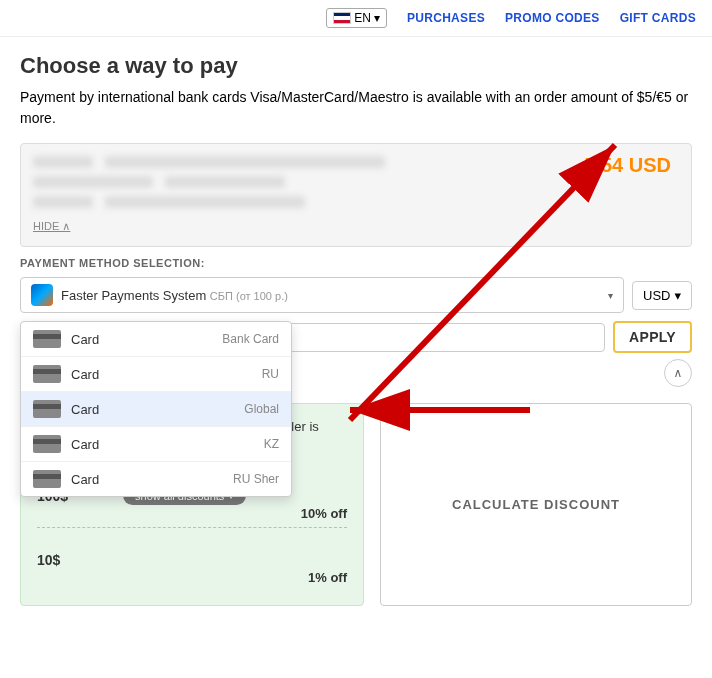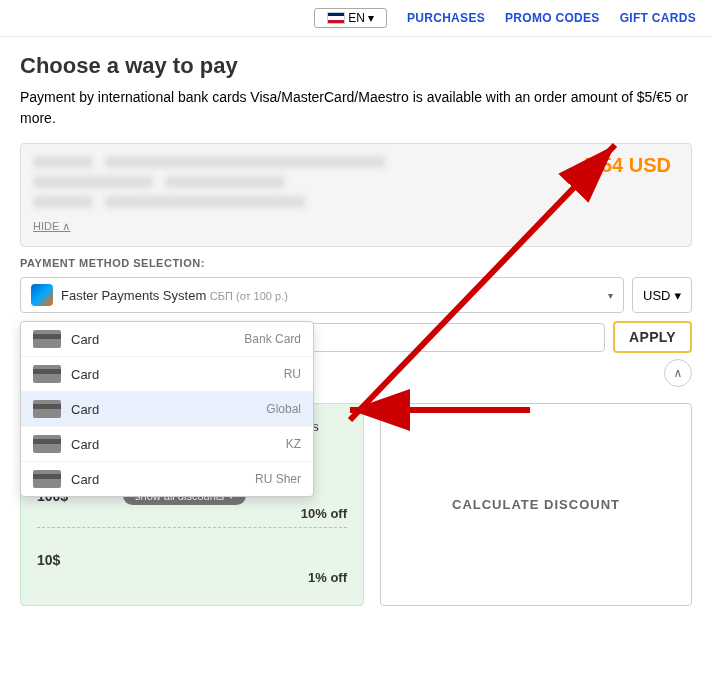--- a/index.html
+++ b/index.html
@@ -26,21 +26,21 @@
       color: #1d4ed8;
       text-decoration: none;
       font-weight: bold;
       letter-spacing: 0.3px;
     }
     .lang-btn {
       display: flex;
       align-items: center;
       gap: 3px;
       border: 1px solid #aaa;
-      padding: 2px 12px;
+      padding: 2px 6px;
       border-radius: 3px;
       font-size: 12px;
       cursor: pointer;
     }
     .flag-icon {
       width: 18px;
       height: 12px;
       background: linear-gradient(to bottom, #012169 33%, #fff 33%, #fff 66%, #c8102e 66%);
       border: 1px solid #ccc;
       position: relative;
@@ -113,20 +113,21 @@
       font-weight: bold;
       color: #666;
       letter-spacing: 0.5px;
       margin-bottom: 8px;
       margin-top: 10px;
     }
 
     .payment-row {
       display: flex;
       gap: 8px;
+      align-items: center;
       margin-bottom: 8px;
       position: relative;
     }
 
     .payment-selector {
       display: flex;
       align-items: center;
       border: 1px solid #ccc;
       border-radius: 4px;
       padding: 6px 10px;
@@ -166,21 +167,21 @@
       background: #fff;
       gap: 4px;
       font-size: 13px;
     }
 
     
     .dropdown-list {
       position: absolute;
       top: 44px;
       left: 0;
-      width: 294px;
+      width: 272px;
       background: #fff;
       border: 1px solid #ccc;
       border-radius: 4px;
       box-shadow: 0 4px 12px rgba(0,0,0,0.15);
       z-index: 100;
     }
     .dropdown-item {
       display: flex;
       align-items: center;
       padding: 8px 12px;

